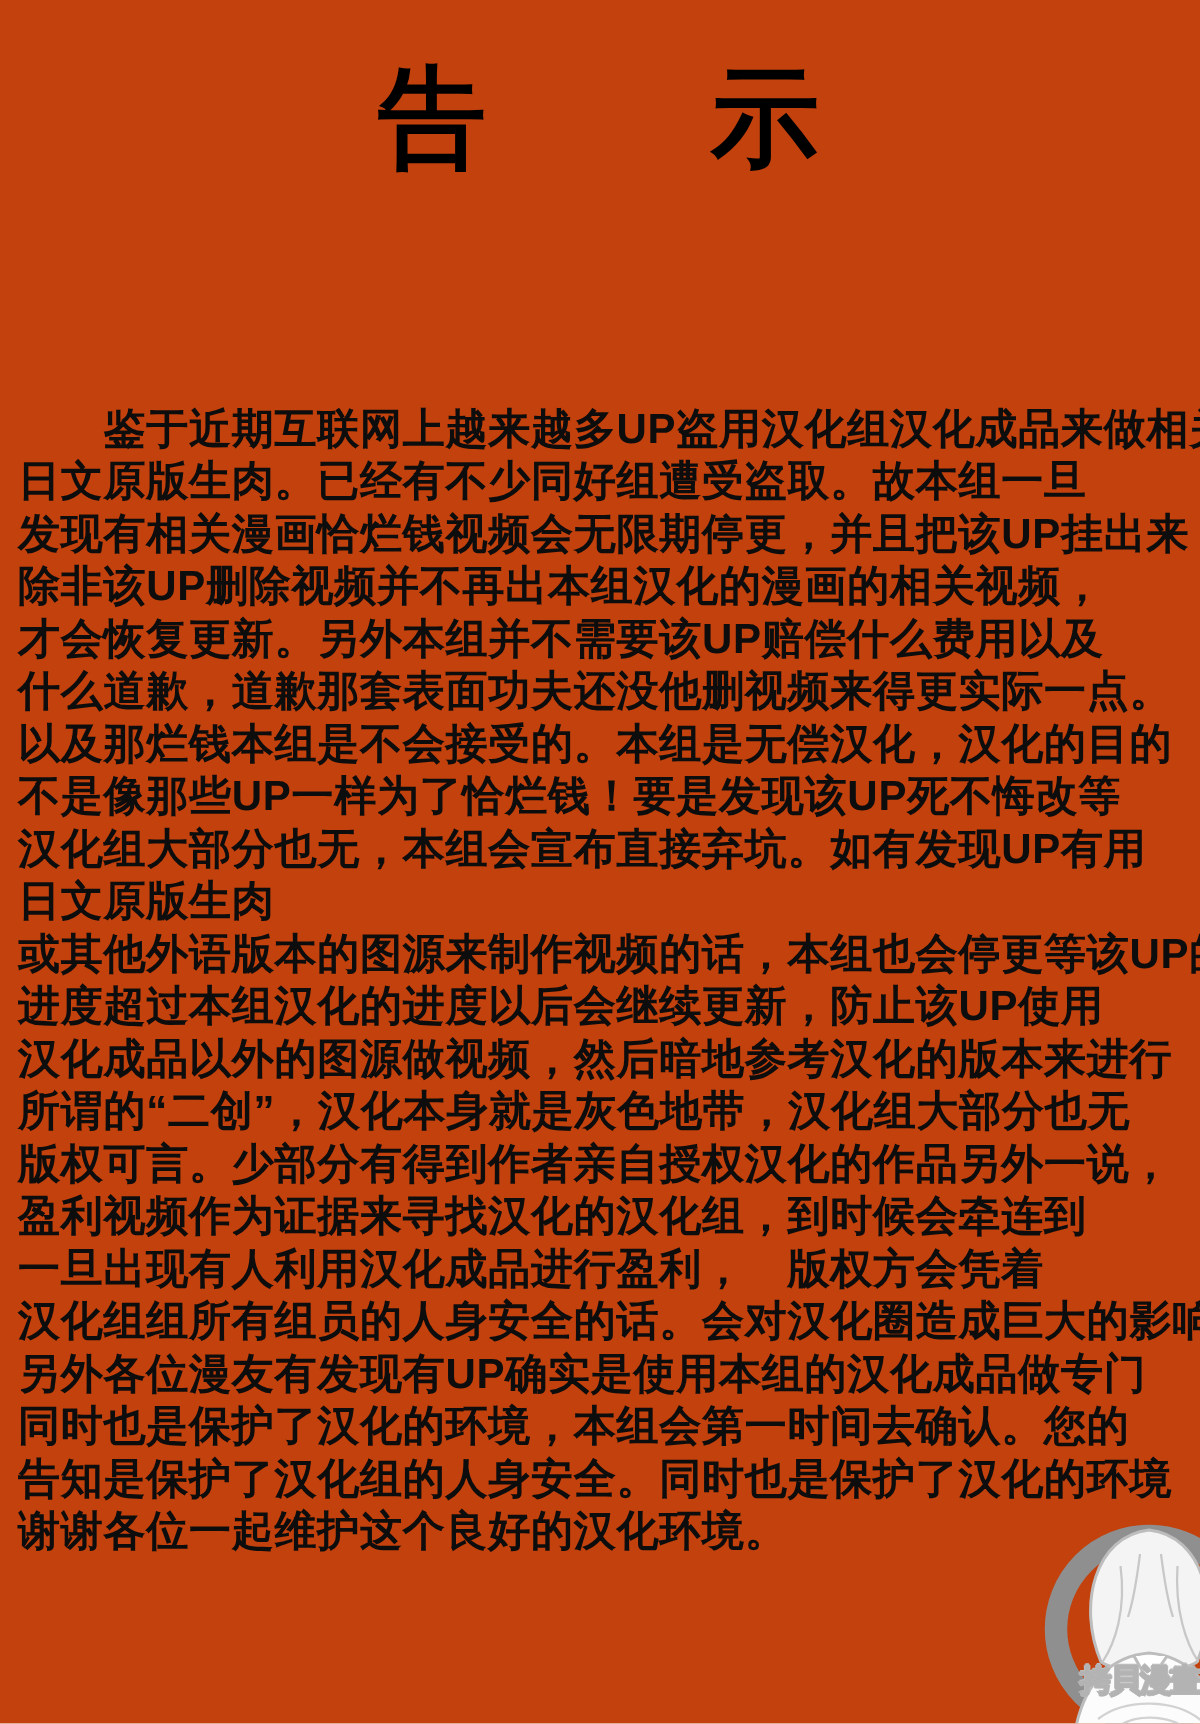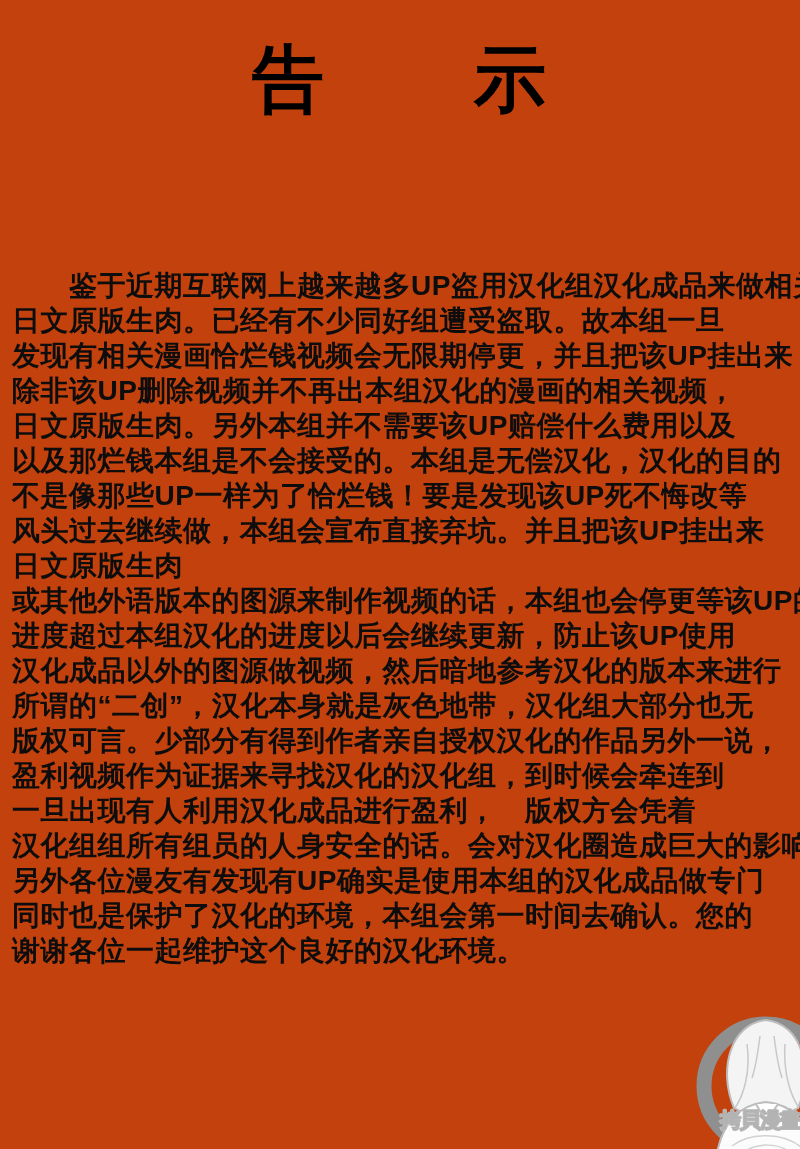--- a/index.html
+++ b/index.html
@@ -82,35 +82,37 @@
 
 <div class="page">
 
   <h1 class="notice-title">告　　示</h1>
 
   <div class="notice-body">
     <div class="notice-line">　　鉴于近期互联网上越来越多UP盗用汉化组汉化成品来做相关</div>
     <div class="notice-line">日文原版生肉。已经有不少同好组遭受盗取。故本组一旦</div>
     <div class="notice-line">发现有相关漫画恰烂钱视频会无限期停更，并且把该UP挂出来，</div>
     <div class="notice-line">除非该UP删除视频并不再出本组汉化的漫画的相关视频，</div>
-    <div class="notice-line">日文原版生肉。另外本组并不需要该UP赔偿什么费用以及</div>
+    <div class="notice-line">才会恢复更新。另外本组并不需要该UP赔偿什么费用以及</div>
+    <div class="notice-line">什么道歉，道歉那套表面功夫还没他删视频来得更实际一点。</div>
     <div class="notice-line">以及那烂钱本组是不会接受的。本组是无偿汉化，汉化的目的</div>
     <div class="notice-line">不是像那些UP一样为了恰烂钱！要是发现该UP死不悔改等</div>
-    <div class="notice-line">风头过去继续做，本组会宣布直接弃坑。并且把该UP挂出来</div>
+    <div class="notice-line">汉化组大部分也无，本组会宣布直接弃坑。如有发现UP有用</div>
     <div class="notice-line">日文原版生肉</div>
     <div class="notice-line">或其他外语版本的图源来制作视频的话，本组也会停更等该UP的</div>
     <div class="notice-line">进度超过本组汉化的进度以后会继续更新，防止该UP使用</div>
     <div class="notice-line">汉化成品以外的图源做视频，然后暗地参考汉化的版本来进行</div>
     <div class="notice-line">所谓的“二创”，汉化本身就是灰色地带，汉化组大部分也无</div>
     <div class="notice-line">版权可言。少部分有得到作者亲自授权汉化的作品另外一说，</div>
     <div class="notice-line">盈利视频作为证据来寻找汉化的汉化组，到时候会牵连到</div>
     <div class="notice-line">一旦出现有人利用汉化成品进行盈利，　版权方会凭着</div>
     <div class="notice-line">汉化组组所有组员的人身安全的话。会对汉化圈造成巨大的影响，</div>
     <div class="notice-line">另外各位漫友有发现有UP确实是使用本组的汉化成品做专门</div>
     <div class="notice-line">同时也是保护了汉化的环境，本组会第一时间去确认。您的</div>
+    <div class="notice-line">告知是保护了汉化组的人身安全。同时也是保护了汉化的环境</div>
     <div class="notice-line">谢谢各位一起维护这个良好的汉化环境。</div>
   </div>
 
   <div class="watermark">
     <svg width="160" height="150" viewBox="0 0 160 150">
 
       <circle cx="76" cy="78" r="62" fill="none" stroke="#8f8f8f" stroke-width="15"></circle>
 
       <g fill="#ffffff">
         <rect x="130" y="52" width="4" height="4" transform="rotate(20 132 54)"></rect>

